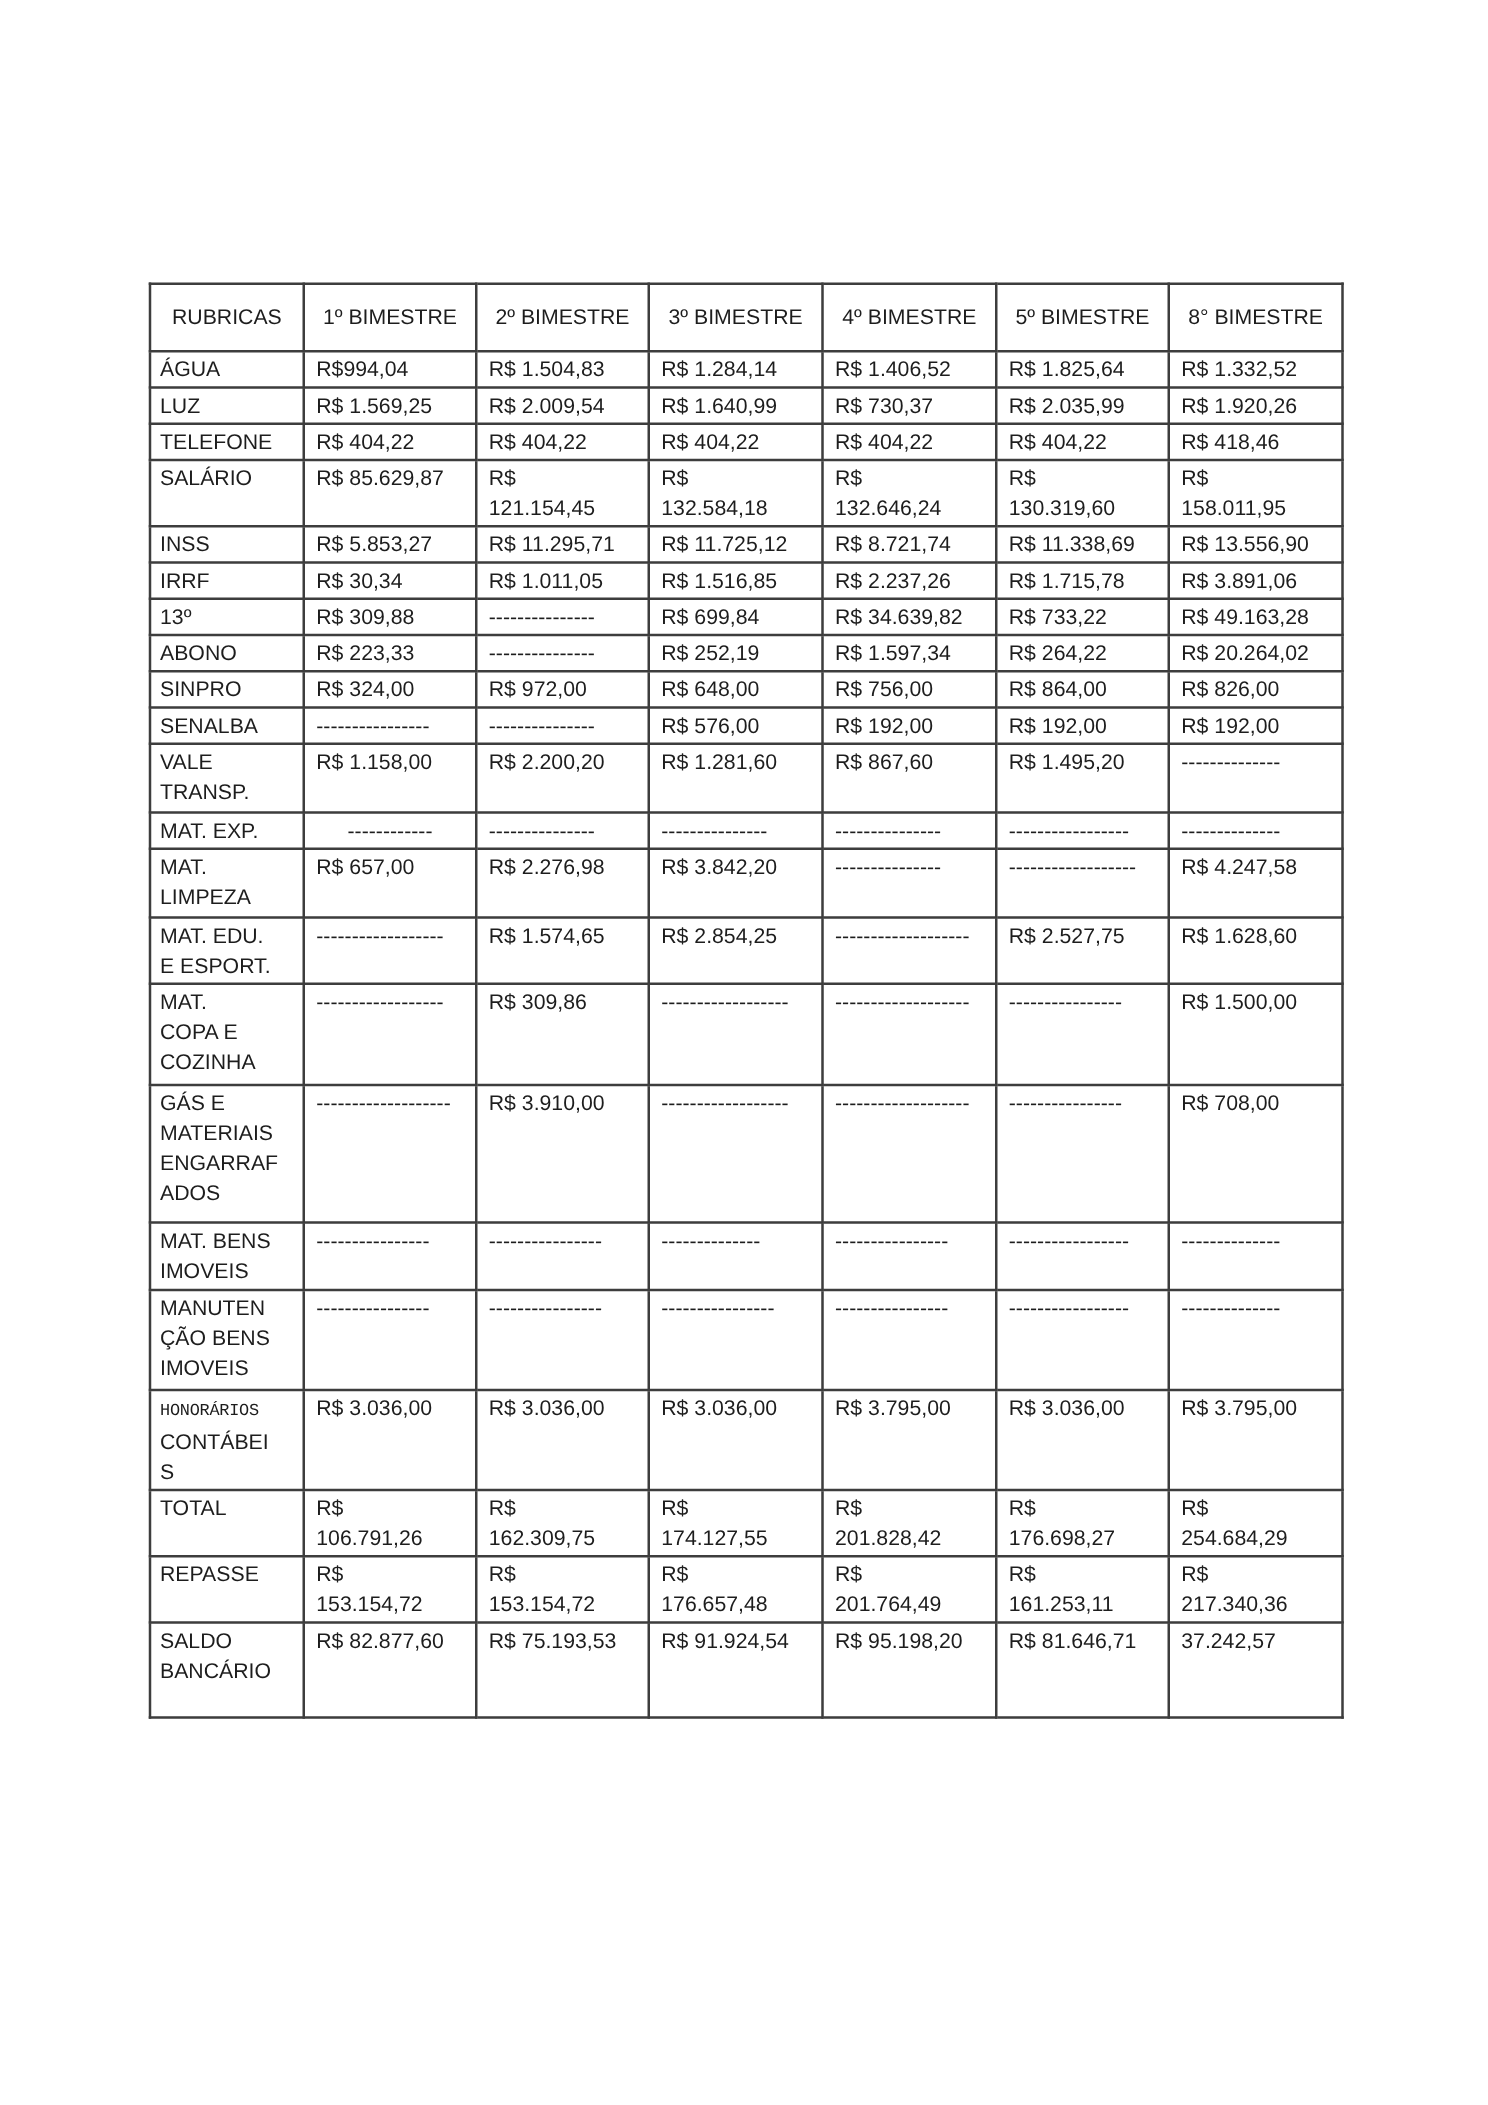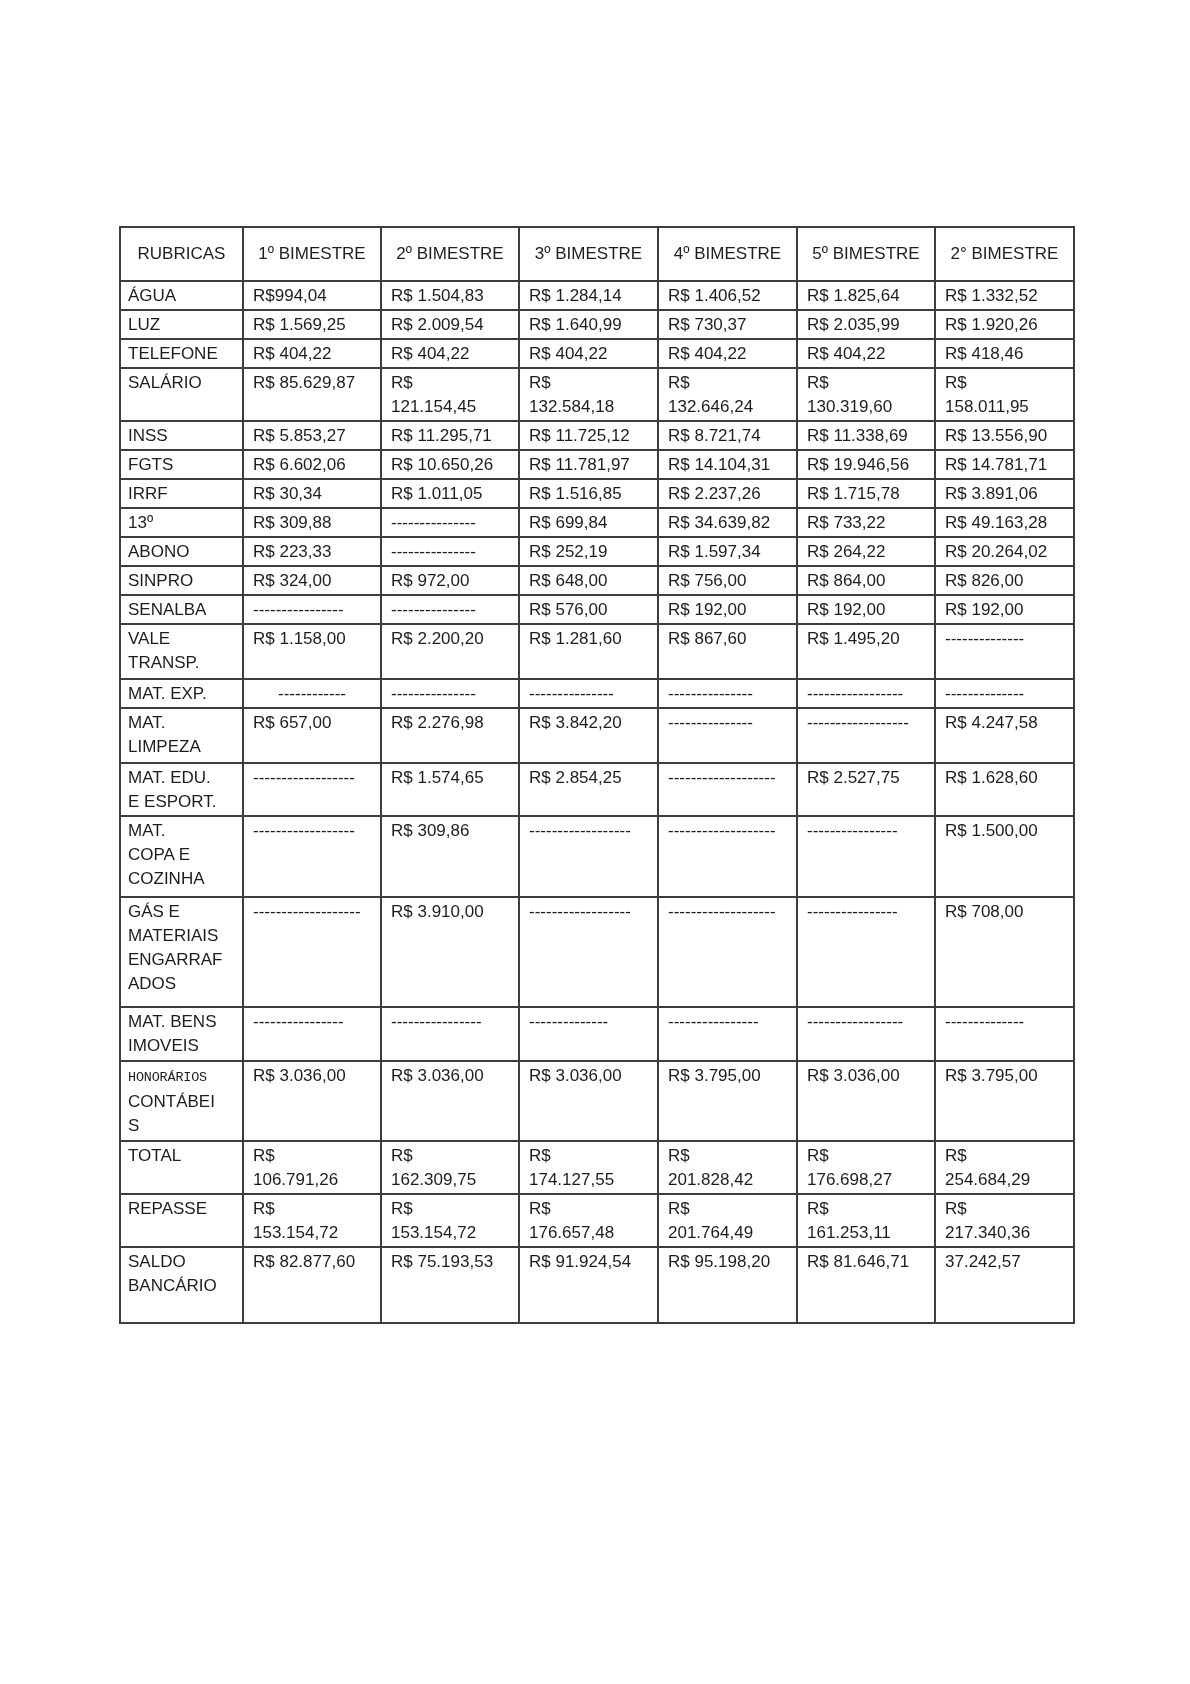--- a/index.html
+++ b/index.html
@@ -40,21 +40,21 @@
         <col style="width:139px">
     </colgroup>
     <thead>
       <tr style="height:30px">
           <th>RUBRICAS</th>
           <th>1º BIMESTRE</th>
           <th>2º BIMESTRE</th>
           <th>3º BIMESTRE</th>
           <th>4º BIMESTRE</th>
           <th>5º BIMESTRE</th>
-          <th>2° BIMESTRE</th>
+          <th>8° BIMESTRE</th>
         </tr>
     </thead>
     <tbody>
         <tr style="height: 29px;">
           <td class="label">ÁGUA</td>
           <td class="val">R$994,04</td>
           <td class="val">R$ 1.504,83</td>
           <td class="val">R$ 1.284,14</td>
           <td class="val">R$ 1.406,52</td>
           <td class="val">R$ 1.825,64</td>
@@ -93,29 +93,20 @@
 158.011,95</td>
         </tr>
         <tr style="height: 29px;">
           <td class="label">INSS</td>
           <td class="val">R$ 5.853,27</td>
           <td class="val">R$ 11.295,71</td>
           <td class="val">R$ 11.725,12</td>
           <td class="val">R$ 8.721,74</td>
           <td class="val">R$ 11.338,69</td>
           <td class="val">R$ 13.556,90</td>
-        </tr>
-        <tr style="height: 29px;">
-          <td class="label">FGTS</td>
-          <td class="val">R$ 6.602,06</td>
-          <td class="val">R$ 10.650,26</td>
-          <td class="val">R$ 11.781,97</td>
-          <td class="val">R$ 14.104,31</td>
-          <td class="val">R$ 19.946,56</td>
-          <td class="val">R$ 14.781,71</td>
         </tr>
         <tr style="height: 29px; margin-left: 16px;">
           <td class="label">IRRF</td>
           <td class="val">R$ 30,34</td>
           <td class="val">R$ 1.011,05</td>
           <td class="val">R$ 1.516,85</td>
           <td class="val">R$ 2.237,26</td>
           <td class="val">R$ 1.715,78</td>
           <td class="val">R$ 3.891,06</td>
         </tr>
@@ -221,20 +212,31 @@
           <td class="label">MAT. BENS
 IMOVEIS</td>
           <td class="val">----------------</td>
           <td class="val">----------------</td>
           <td class="val">--------------</td>
           <td class="val">----------------</td>
           <td class="val">-----------------</td>
           <td class="val">--------------</td>
         </tr>
         <tr style="height: 80px;">
+          <td class="label">MANUTEN
+ÇÃO BENS
+IMOVEIS</td>
+          <td class="val vmid">----------------</td>
+          <td class="val vmid">----------------</td>
+          <td class="val vmid">----------------</td>
+          <td class="val vmid">----------------</td>
+          <td class="val vmid">-----------------</td>
+          <td class="val">--------------</td>
+        </tr>
+        <tr style="height: 80px;">
           <td class="label"><span class="small-line">HONORÁRIOS</span>
 CONTÁBEI
 S</td>
           <td class="val">R$ 3.036,00</td>
           <td class="val">R$ 3.036,00</td>
           <td class="val">R$ 3.036,00</td>
           <td class="val">R$ 3.795,00</td>
           <td class="val">R$ 3.036,00</td>
           <td class="val">R$ 3.795,00</td>
         </tr>

